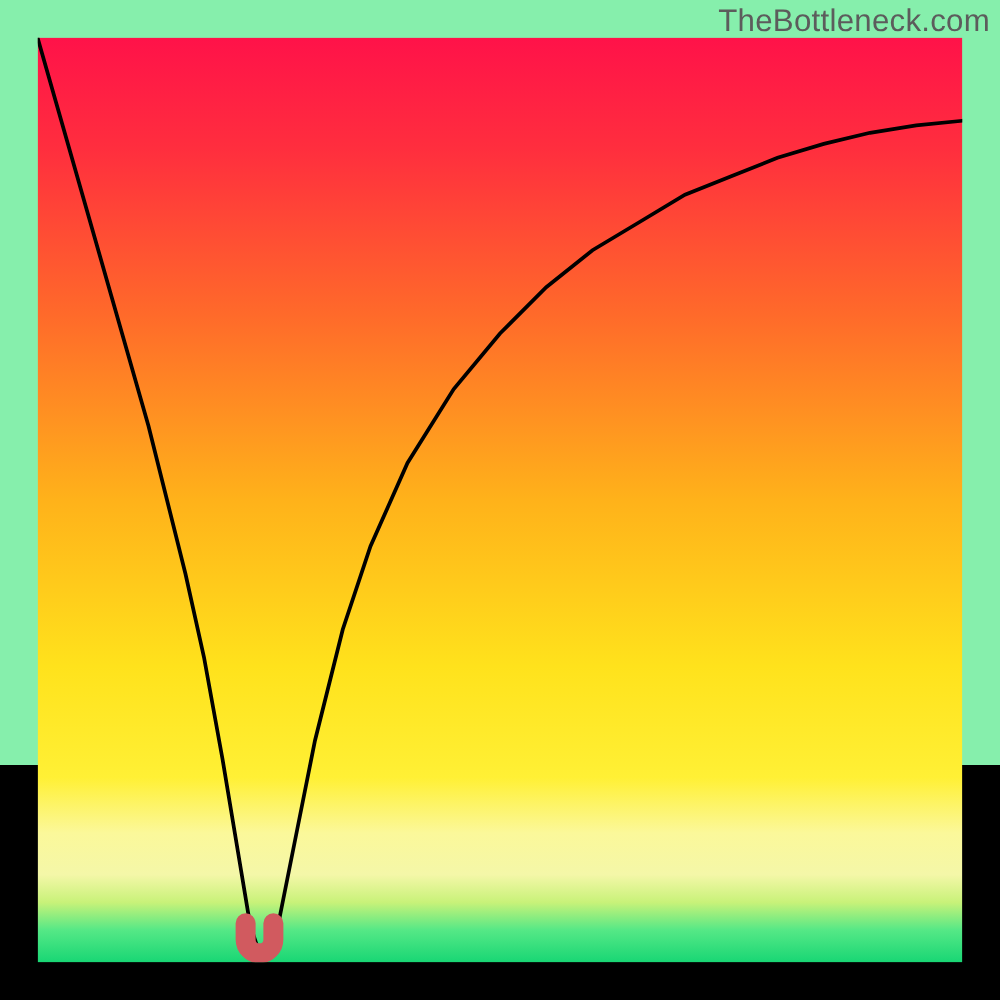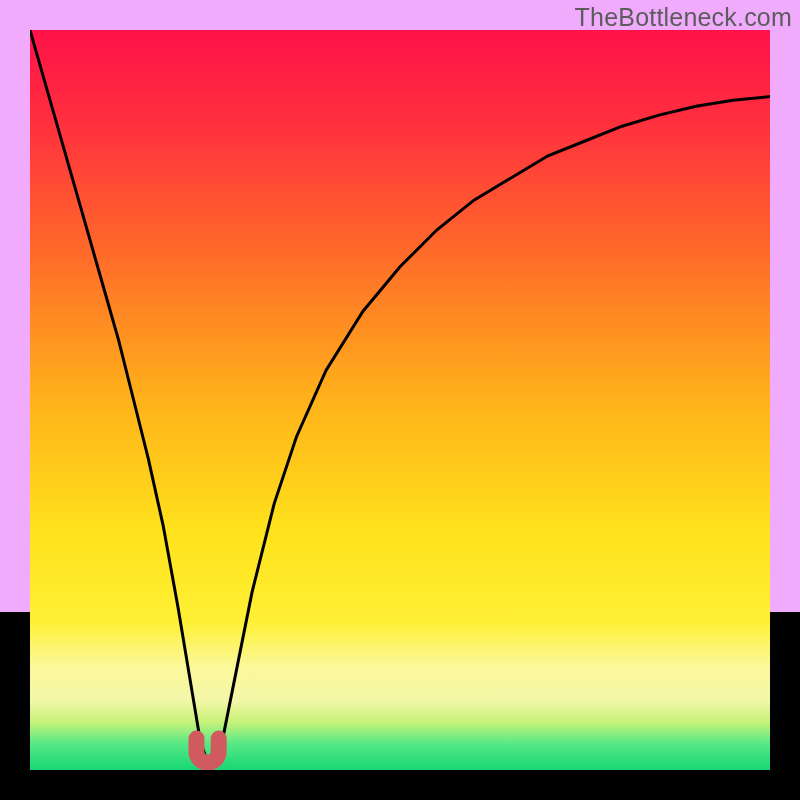--- a/index.html
+++ b/index.html
@@ -10,21 +10,21 @@
     overflow: hidden;
     background: #000;
     font-family: Arial, Helvetica, sans-serif;
   }
   .frame {
     position: absolute;
     left: 0;
     top: 0;
     width: 800px;
     height: 612px;
-    background: #f0abfc;
+    background: #86efac;
   }
   .plot {
     position: absolute;
     left: 30px;
     top: 30px;
     width: 740px;
     height: 740px;
     overflow: hidden;
   }
   .watermark {

